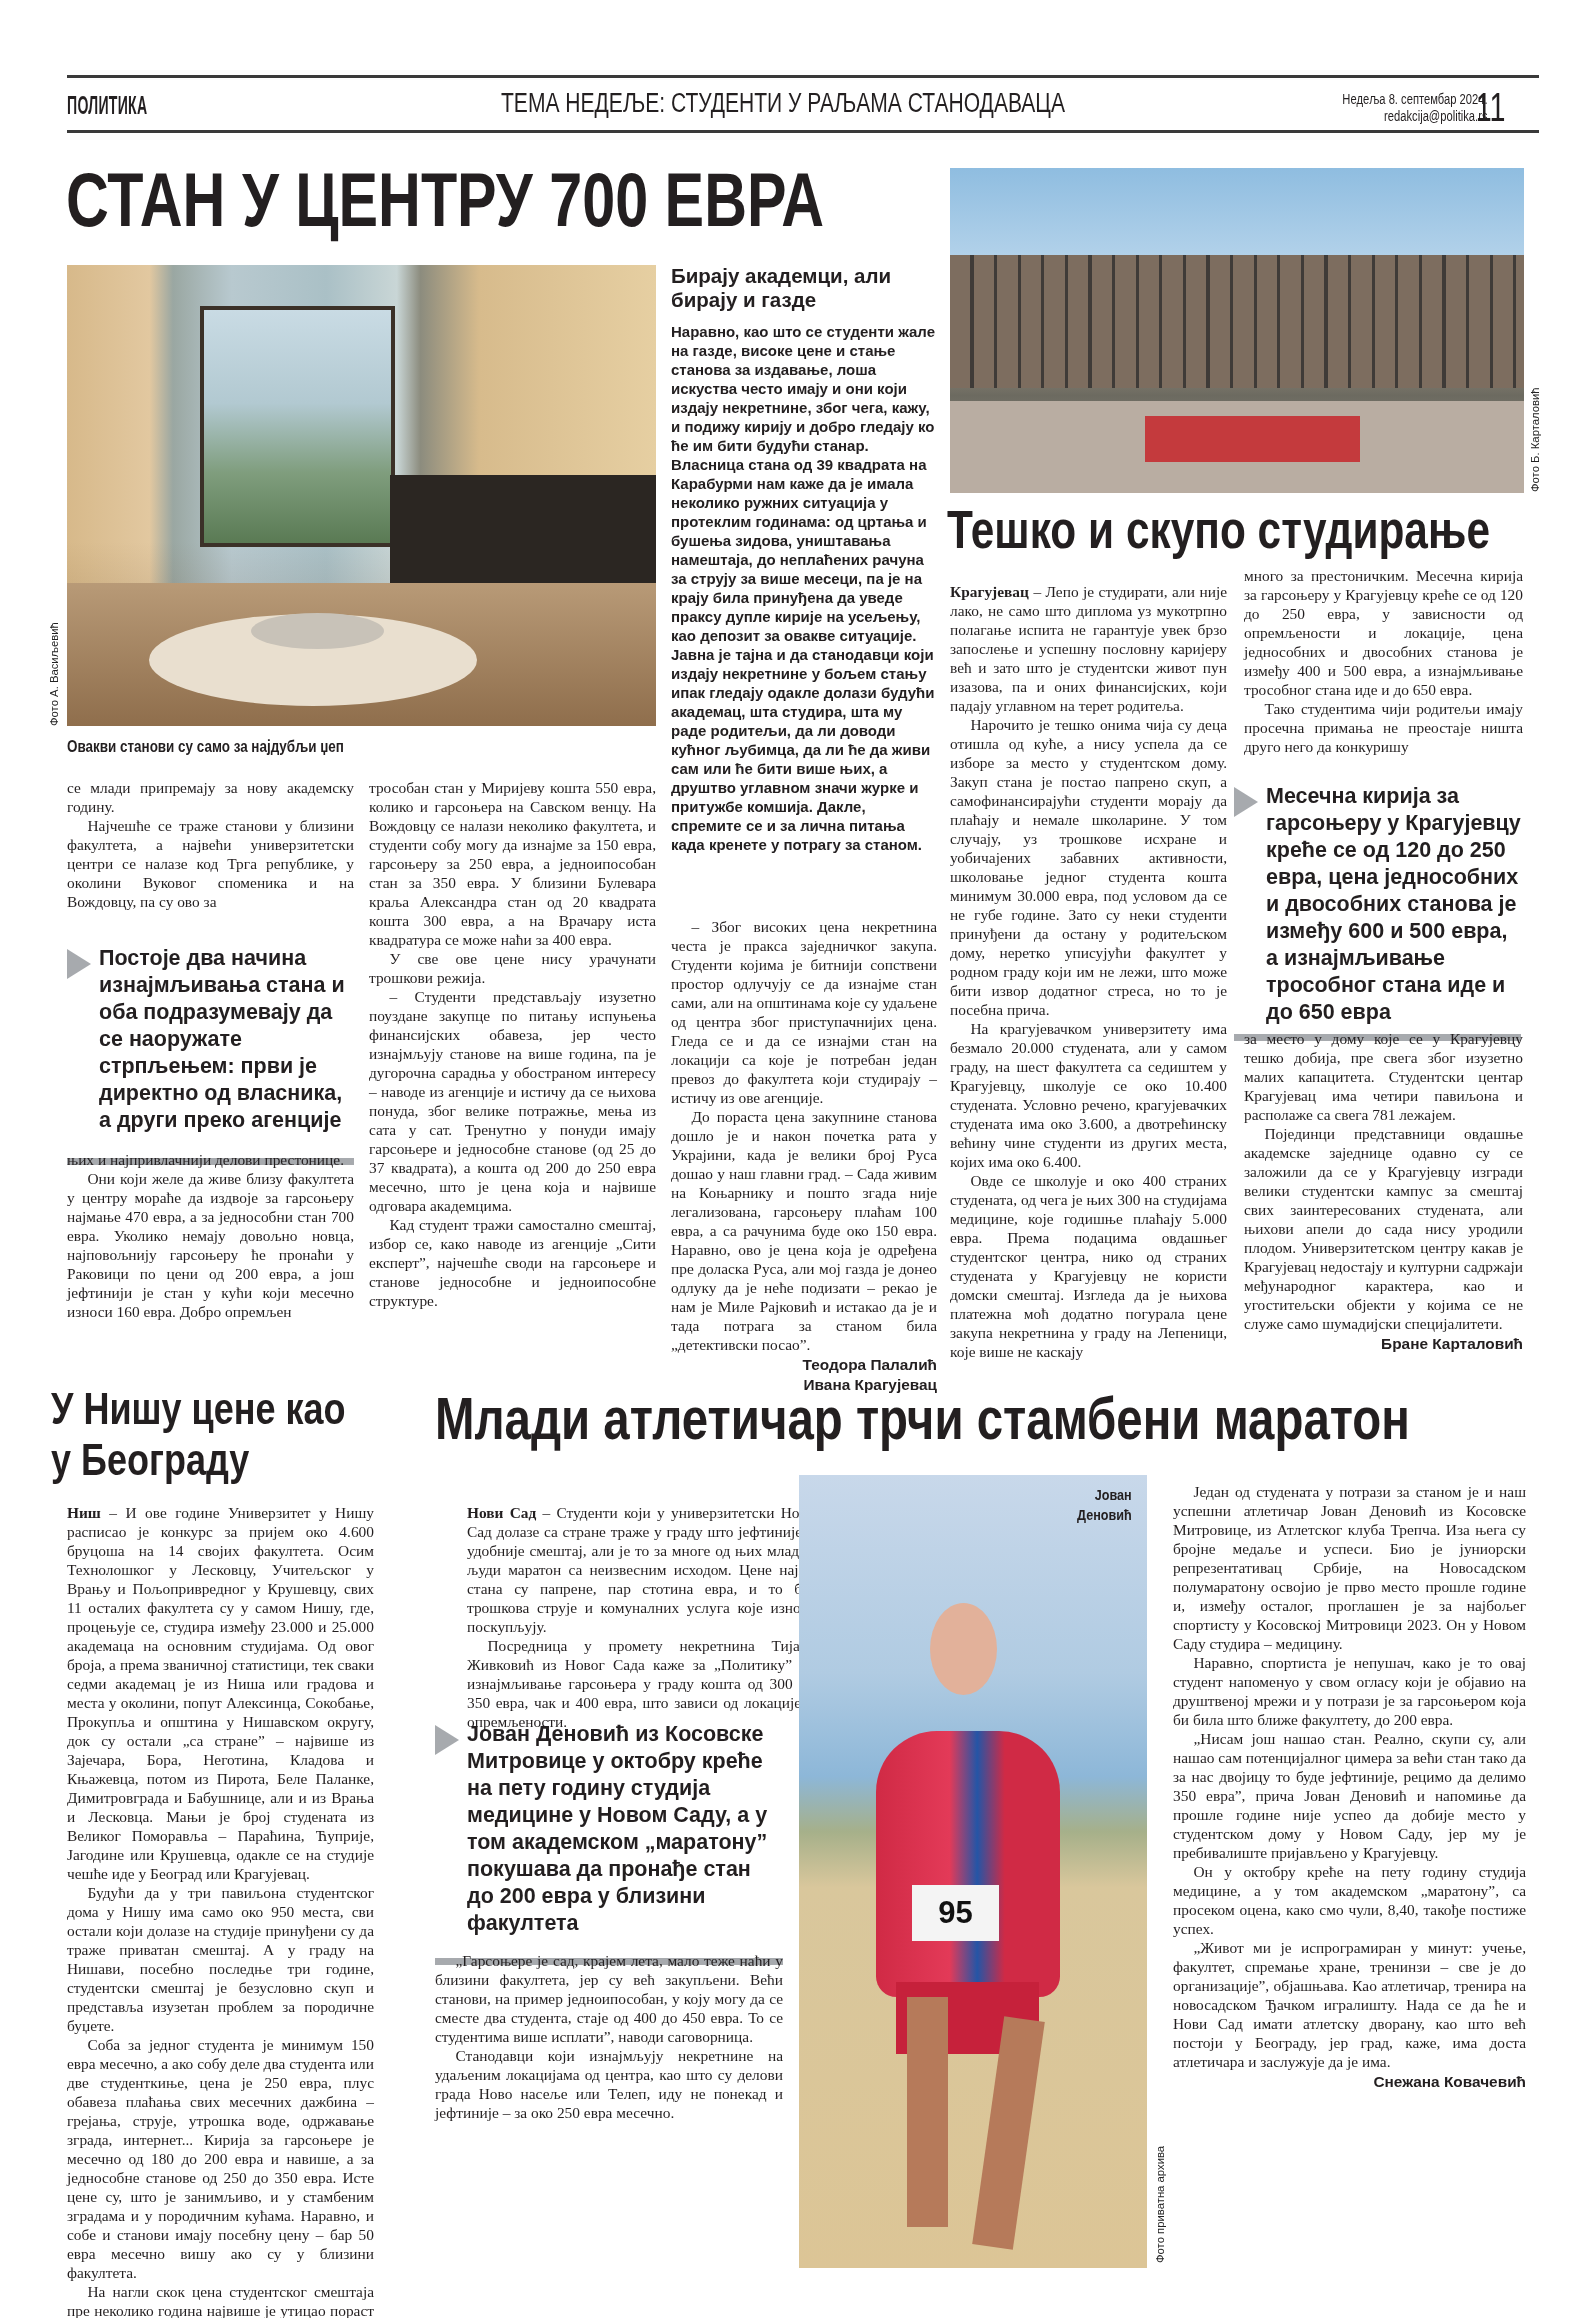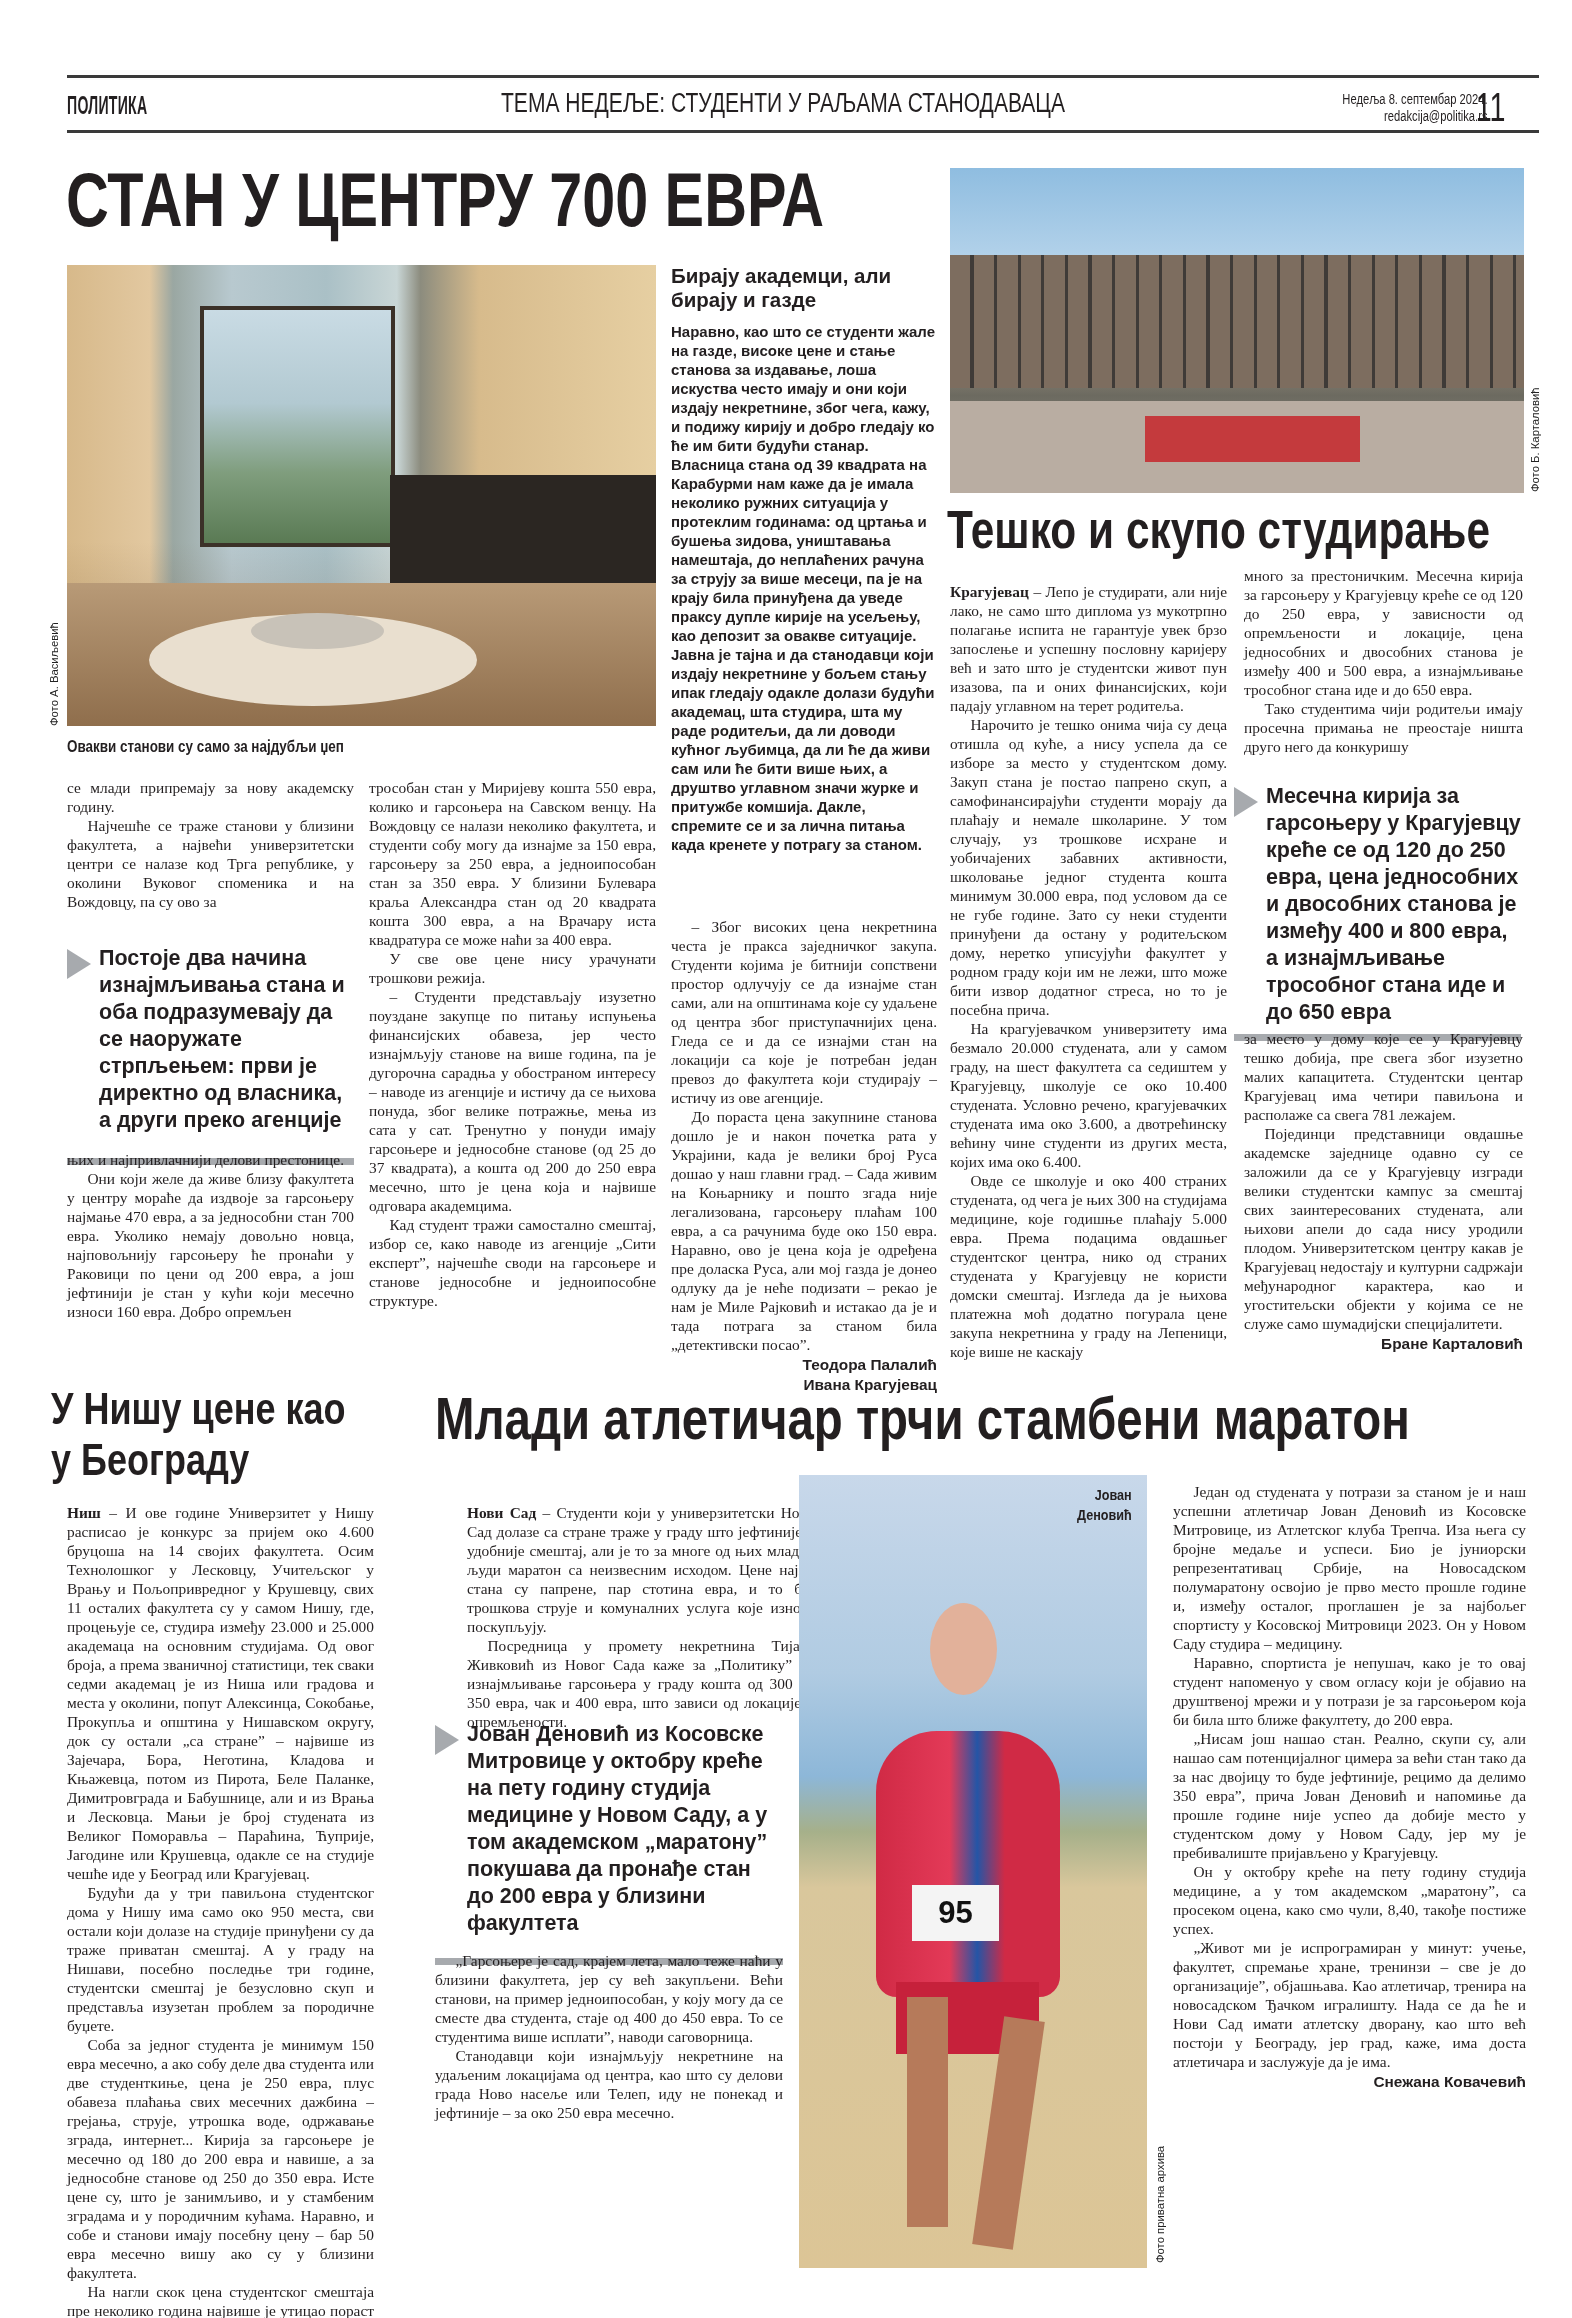--- a/index.html
+++ b/index.html
@@ -149,21 +149,21 @@
   <p>Овде се школује и око 400 страних студената, од чега је њих 300 на студијама медицине, које годишње плаћају 5.000 евра. Према подацима овдашњег студентског центра, нико од страних студената у Крагујевцу не користи домски смештај. Изгледа да је њихова платежна моћ додатно погурала цене закупа некретнина у граду на Лепеници, које више не каскају</p>
 </div>
 
 <div class="col" style="left:1244px; top:566px; width:279px;">
   <p class="noi">много за престоничким. Месечна кирија за гарсоњеру у Крагујевцу креће се од 120 до 250 евра, у зависности од опремљености и локације, цена једнособних и двособних станова је између 400 и 500 евра, а изнајмљивање трособног стана иде и до 650 евра.</p>
   <p>Тако студентима чији родитељи имају просечна примања не преостаје ништа друго него да конкуришу</p>
 </div>
 
 <div class="pull" style="left:1234px; top:783px; width:287px;">
   <span class="tri"></span>
-  <div>Месечна кирија за гарсоњеру у Крагујевцу креће се од 120 до 250 евра, цена једнособних и двособних станова је између 400 и 800 евра, а изнајмљивање трособног стана иде и до 650 евра</div>
+  <div>Месечна кирија за гарсоњеру у Крагујевцу креће се од 120 до 250 евра, цена једнособних и двособних станова је између 600 и 500 евра, а изнајмљивање трособног стана иде и до 650 евра</div>
   <span class="bar" style="bottom:-15.4px;"></span>
 </div>
 
 <div class="col" style="left:1244px; top:1029px; width:279px;">
   <p class="noi">за место у дому које се у Крагујевцу тешко добија, пре свега због изузетно малих капацитета. Студентски центар Крагујевац има четири павиљона и располаже са свега 781 лежајем.</p>
   <p>Појединци представници овдашње академске заједнице одавно су се заложили да се у Крагујевцу изгради велики студентски кампус за смештај свих заинтересованих студената, али њихови апели до сада нису уродили плодом. Универзитетском центру какав је Крагујевац недостају и културни садржаји међународног карактера, као и угоститељски објекти у којима се не служе само шумадијски специјалитети.</p>
   <div class="byline">Бране Карталовић</div>
 </div>
 
 <h2 class="abs h-sub h-nis">У Нишу цене као у Београду</h2>

